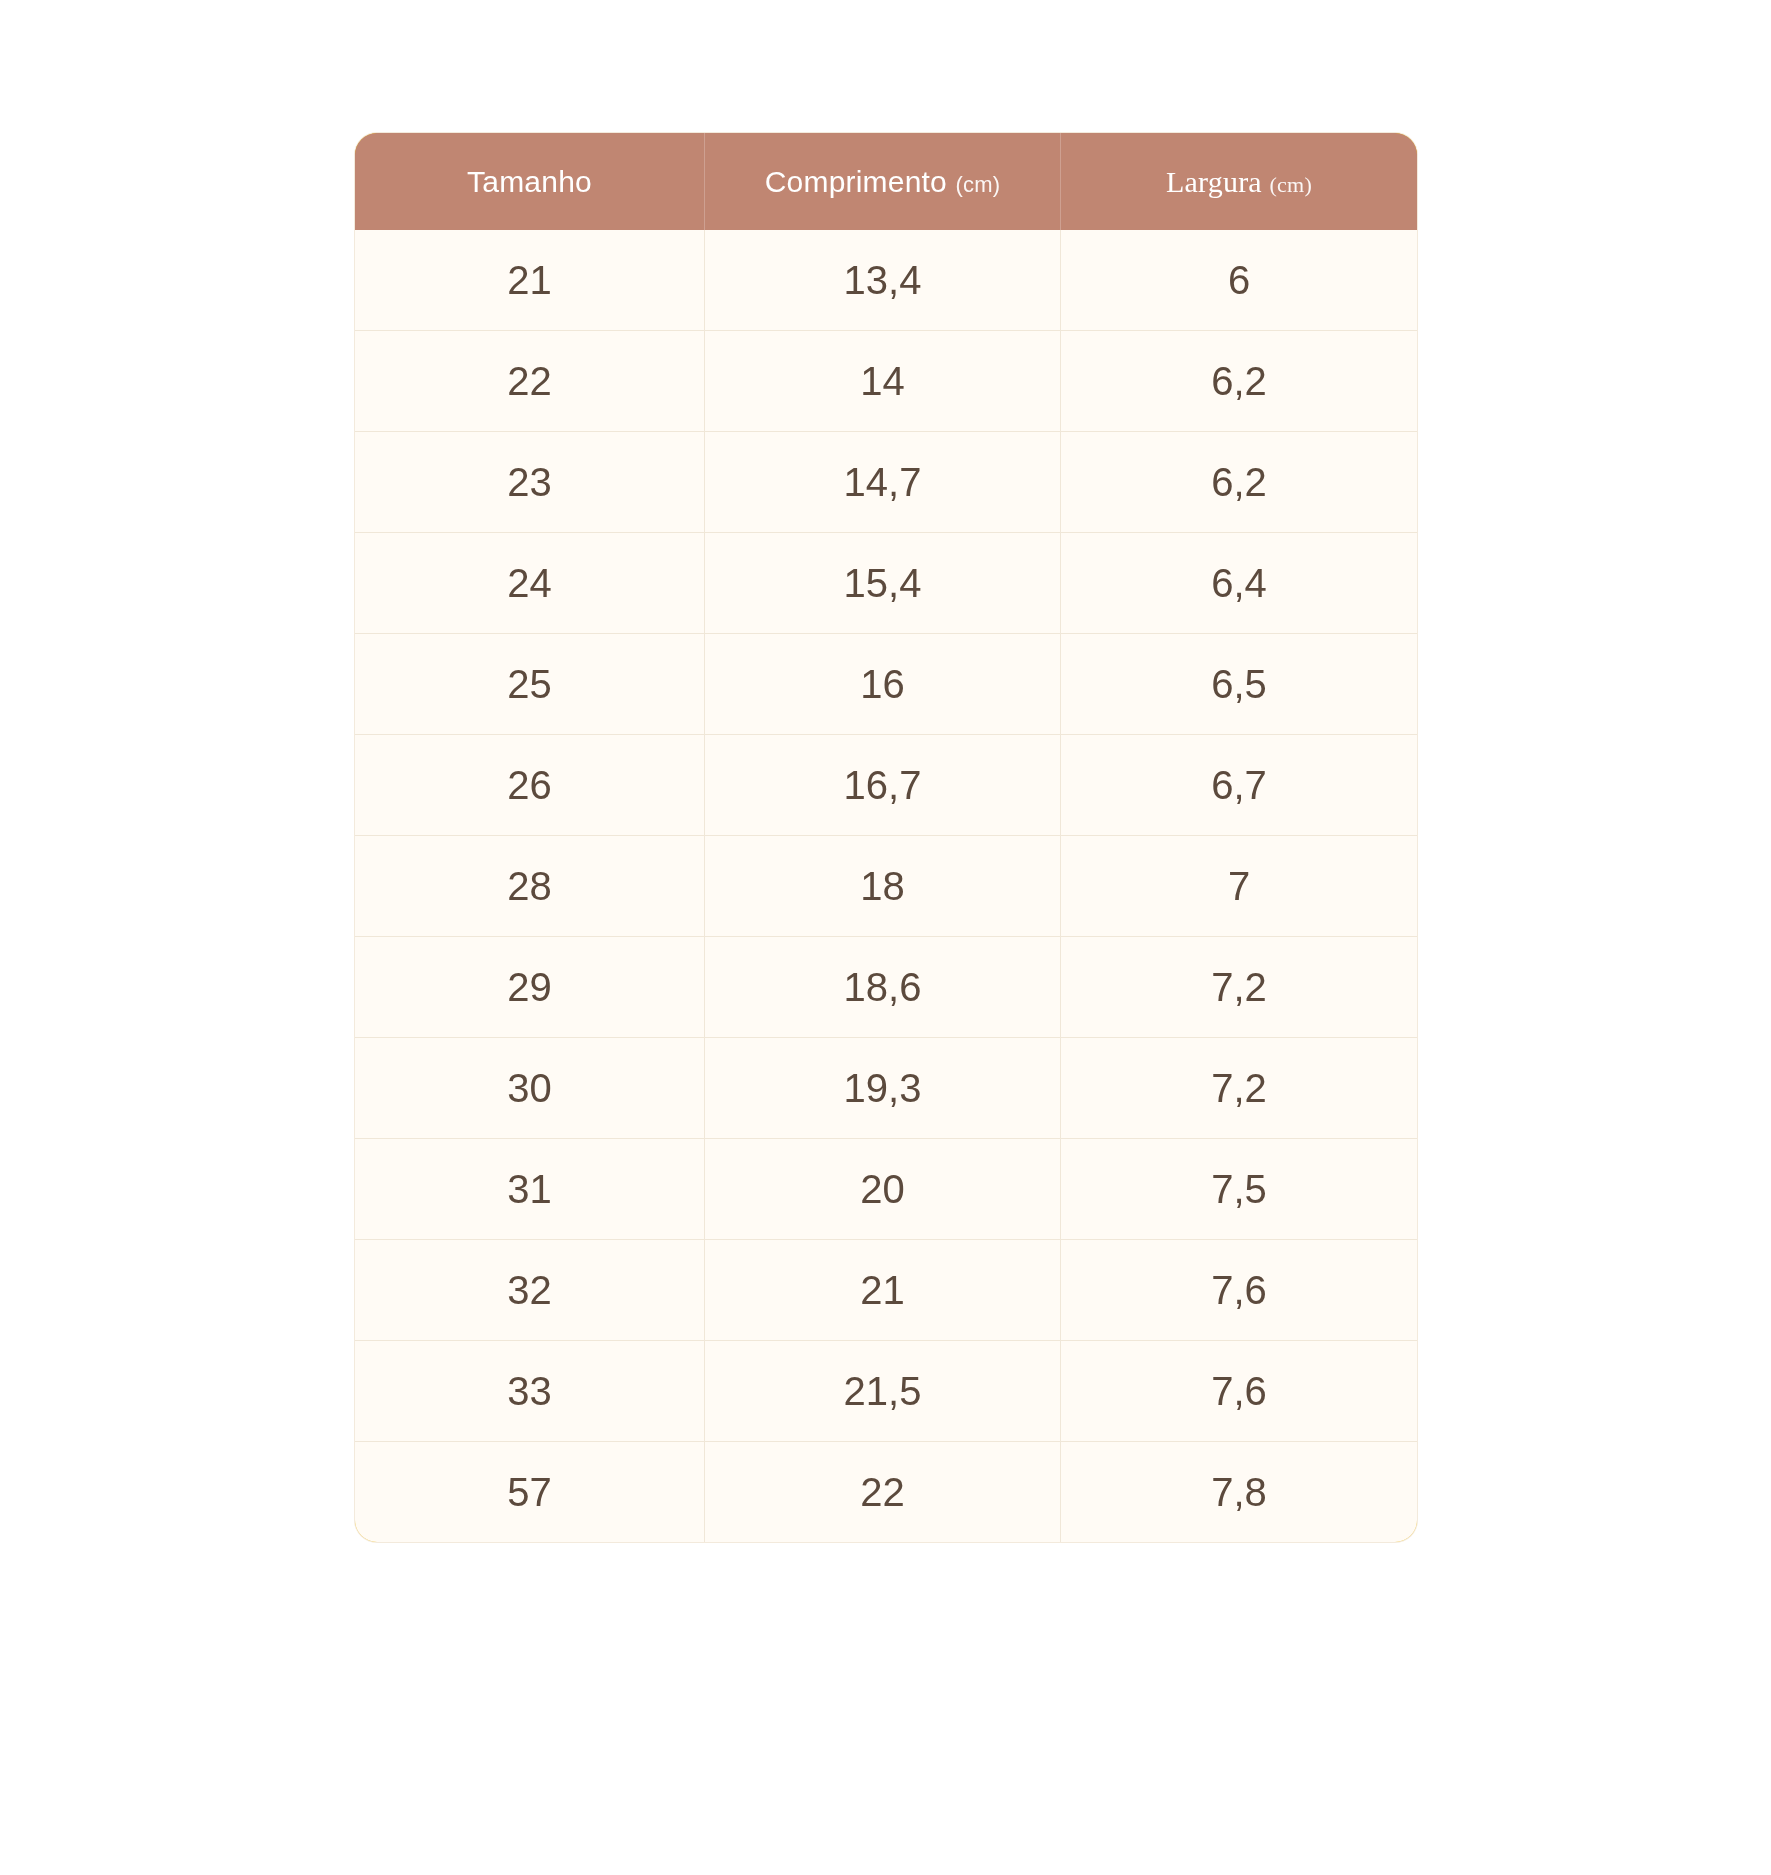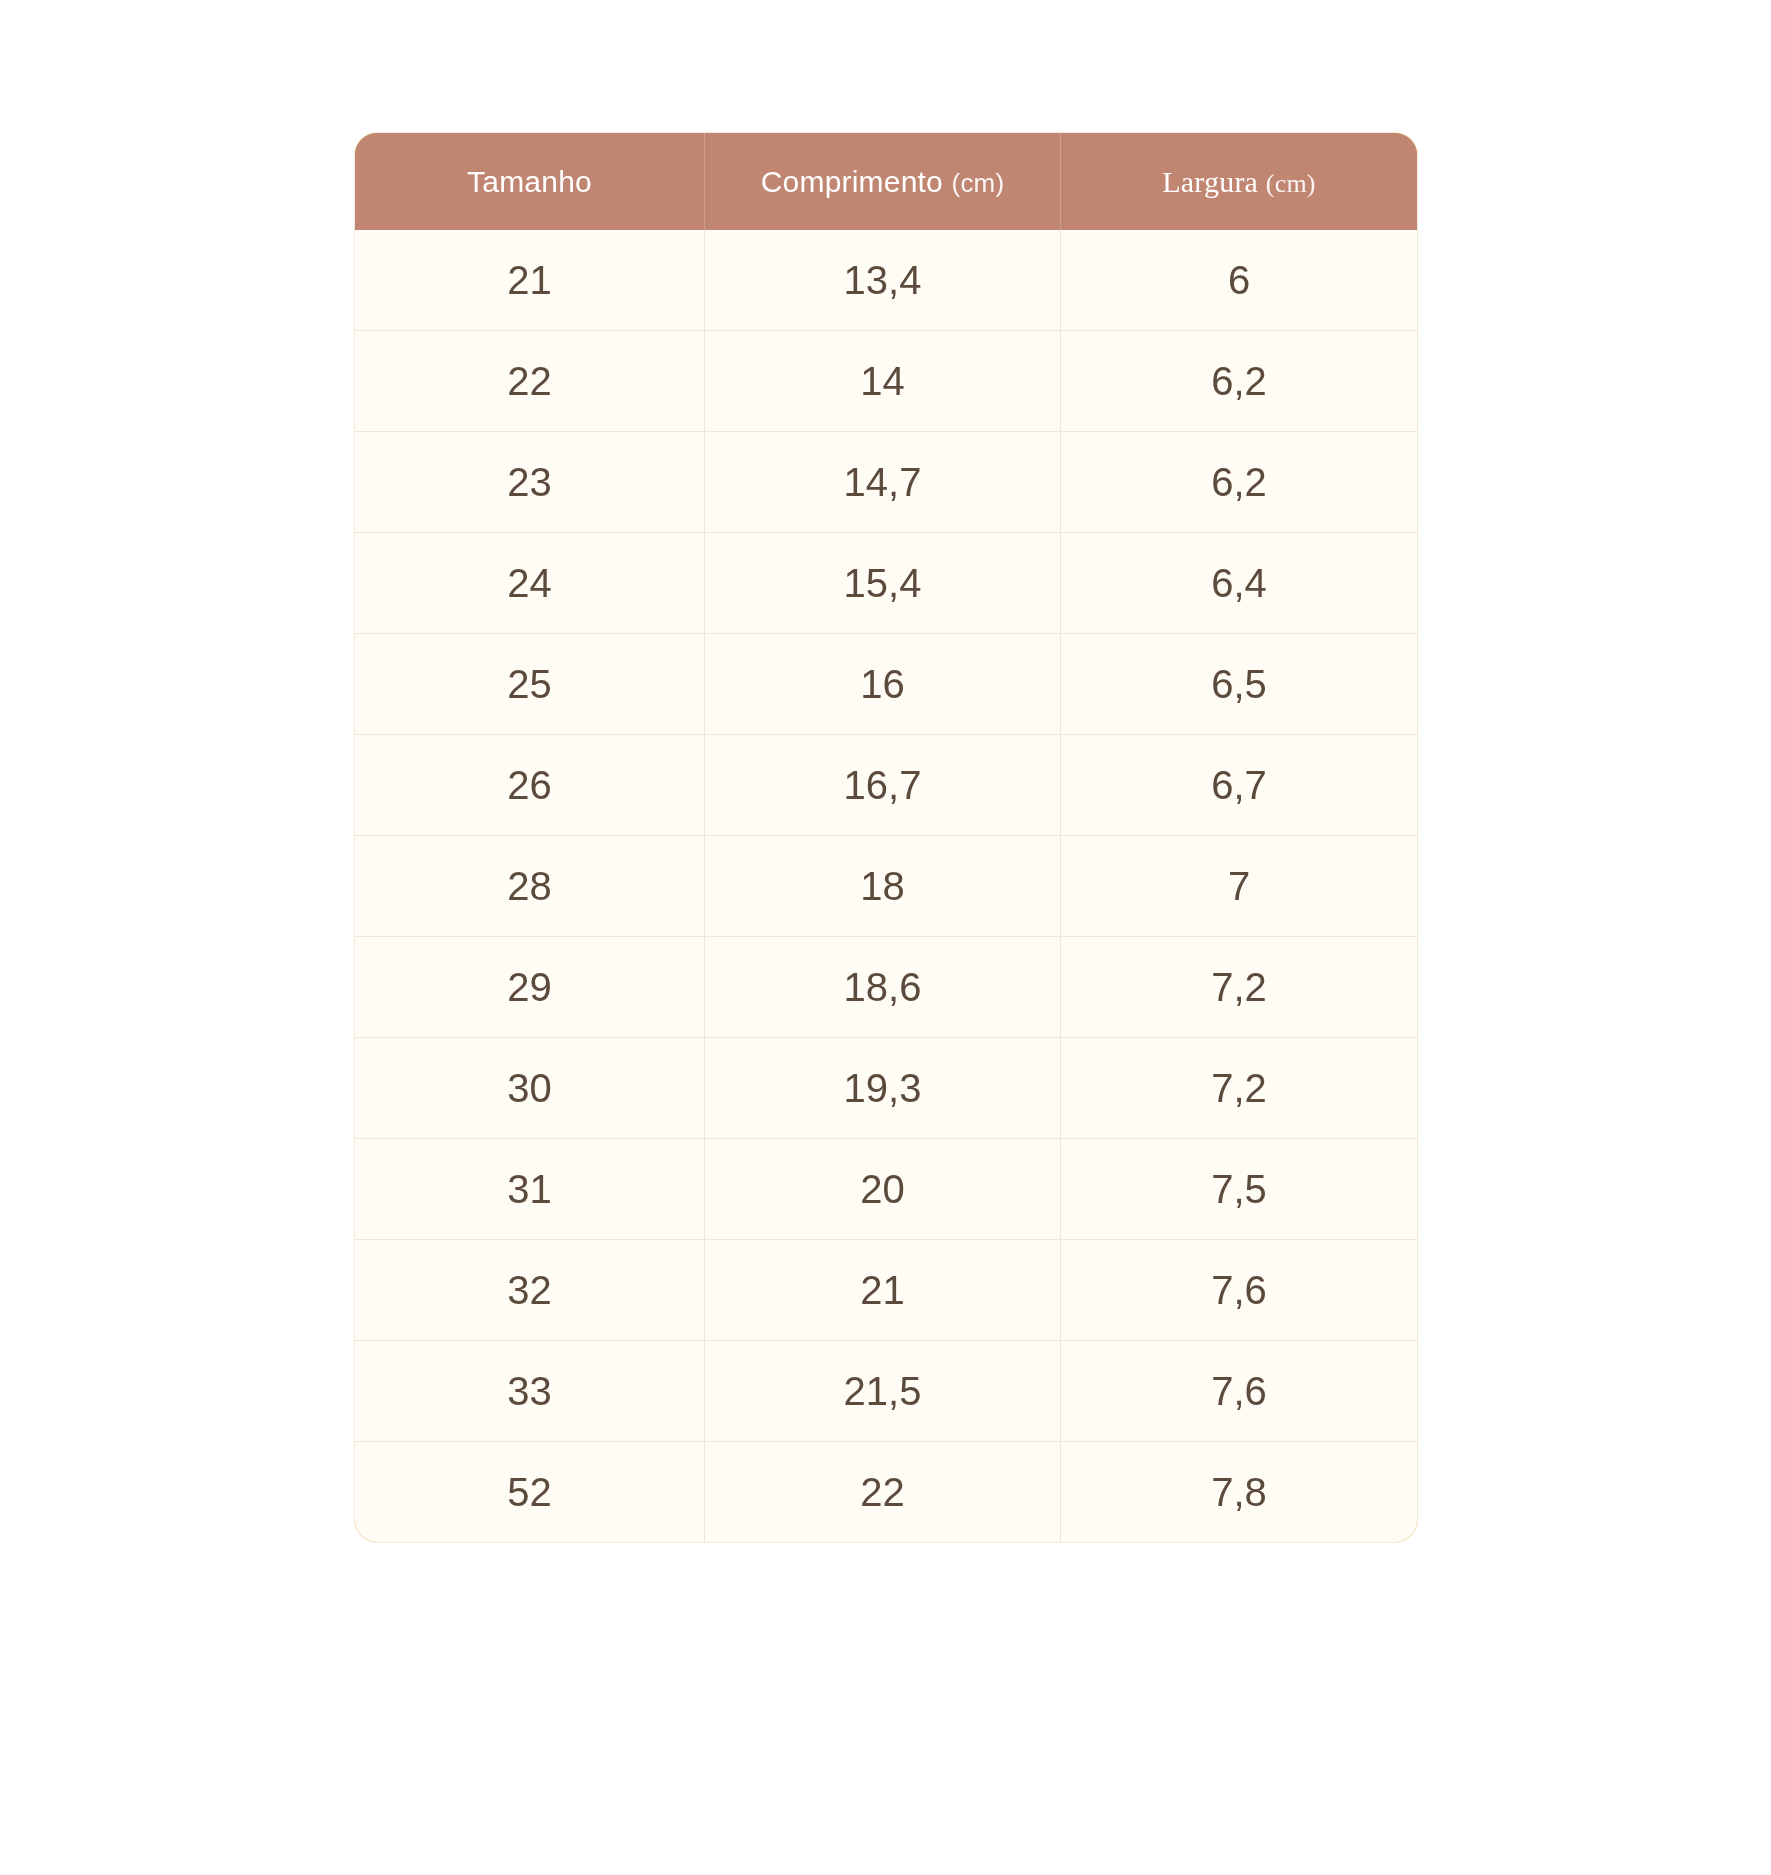--- a/index.html
+++ b/index.html
@@ -51,21 +51,21 @@
     padding: 0 10px;
     vertical-align: middle;
     border-right: 1px solid rgba(255, 255, 255, 0.22);
   }
   .size-table thead th:last-child {
     border-right: none;
     font-family: Liberation Serif, serif;
   }
 
   .unit {
-    font-size: 26px;
+    font-size: 22px;
     color: rgba(255, 255, 255, 0.93);
   }
 
   .size-table tbody td {
     background: #FFFBF5;
     color: #5C4A3D;
     font-size: 40px;
     font-weight: 400;
     text-align: center;
     height: 100px;
@@ -167,21 +167,21 @@
           <td>32</td>
           <td>21</td>
           <td>7,6</td>
         </tr>
         <tr>
           <td>33</td>
           <td>21,5</td>
           <td>7,6</td>
         </tr>
         <tr>
-          <td>52</td>
+          <td>57</td>
           <td>22</td>
           <td>7,8</td>
         </tr>
       </tbody>
     </table>
   </div>
 
 </div>
 
 </body></html>

